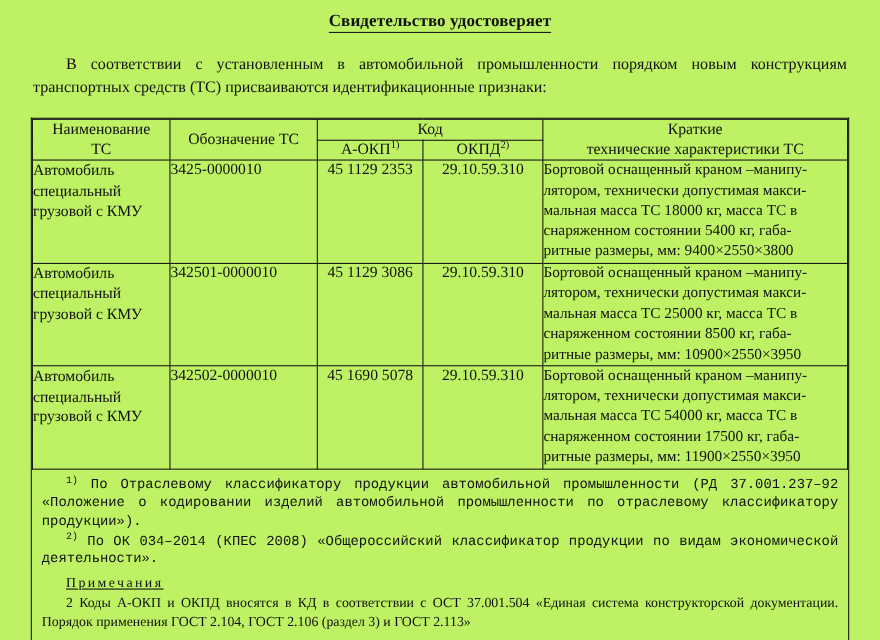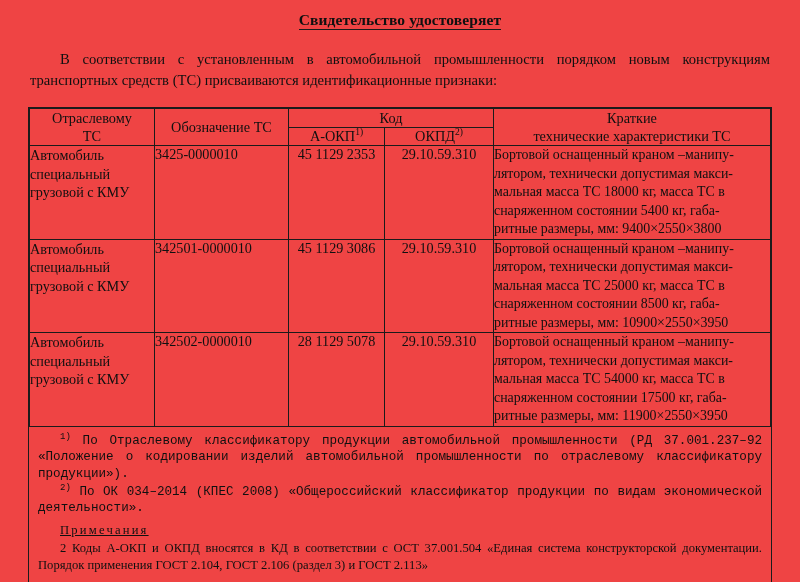--- a/index.html
+++ b/index.html
@@ -12,21 +12,21 @@
     height: 582px;
     font-family: "Liberation Serif", "DejaVu Serif", serif;
     color: #101010;
     position: relative;
     overflow: hidden;
   }
   .page {
     width: 800px;
     height: 582px;
     position: relative;
-    background: #ef4444;
+    background: #bef264;
   }
 
   
   .doc-title {
     text-align: center;
     font-weight: bold;
     font-size: 15.5px;
     letter-spacing: 0.1px;
     padding-top: 11px;
   }
@@ -167,21 +167,21 @@
       <colgroup>
         <col class="col-name">
           <col class="col-desig">
           <col class="col-aokp">
           <col class="col-okpd">
           <col class="col-spec">
       </colgroup>
       <thead>
         <tr>
           <th class="hdr" rowspan="2">
-            <div>Отраслевому</div>
+            <div>Наименование</div>
             <div>ТС</div>
           </th>
           <th class="hdr" rowspan="2">Обозначение ТС</th>
           <th class="hdr-kod" colspan="2">Код</th>
           <th class="hdr" rowspan="2">
             <div>Краткие</div>
             <div>технические характеристики ТС</div>
           </th>
         </tr>
         <tr>
@@ -224,21 +224,21 @@
             <div>ритные размеры, мм: 10900×2550×3950</div>
           </td>
         </tr>
         <tr>
           <td class="cell-name">
             <div>Автомобиль</div>
             <div>специальный</div>
             <div>грузовой с КМУ</div>
           </td>
           <td class="cell-desig">342502-0000010</td>
-          <td class="cell-code">28 1129 5078</td>
+          <td class="cell-code">45 1690 5078</td>
           <td class="cell-code">29.10.59.310</td>
           <td class="cell-spec">
             <div>Бортовой оснащенный краном –манипу-</div>
             <div>лятором, технически допустимая макси-</div>
             <div>мальная масса ТС 54000 кг, масса ТС в</div>
             <div>снаряженном состоянии 17500 кг, габа-</div>
             <div>ритные размеры, мм: 11900×2550×3950</div>
           </td>
         </tr>
       </tbody>

